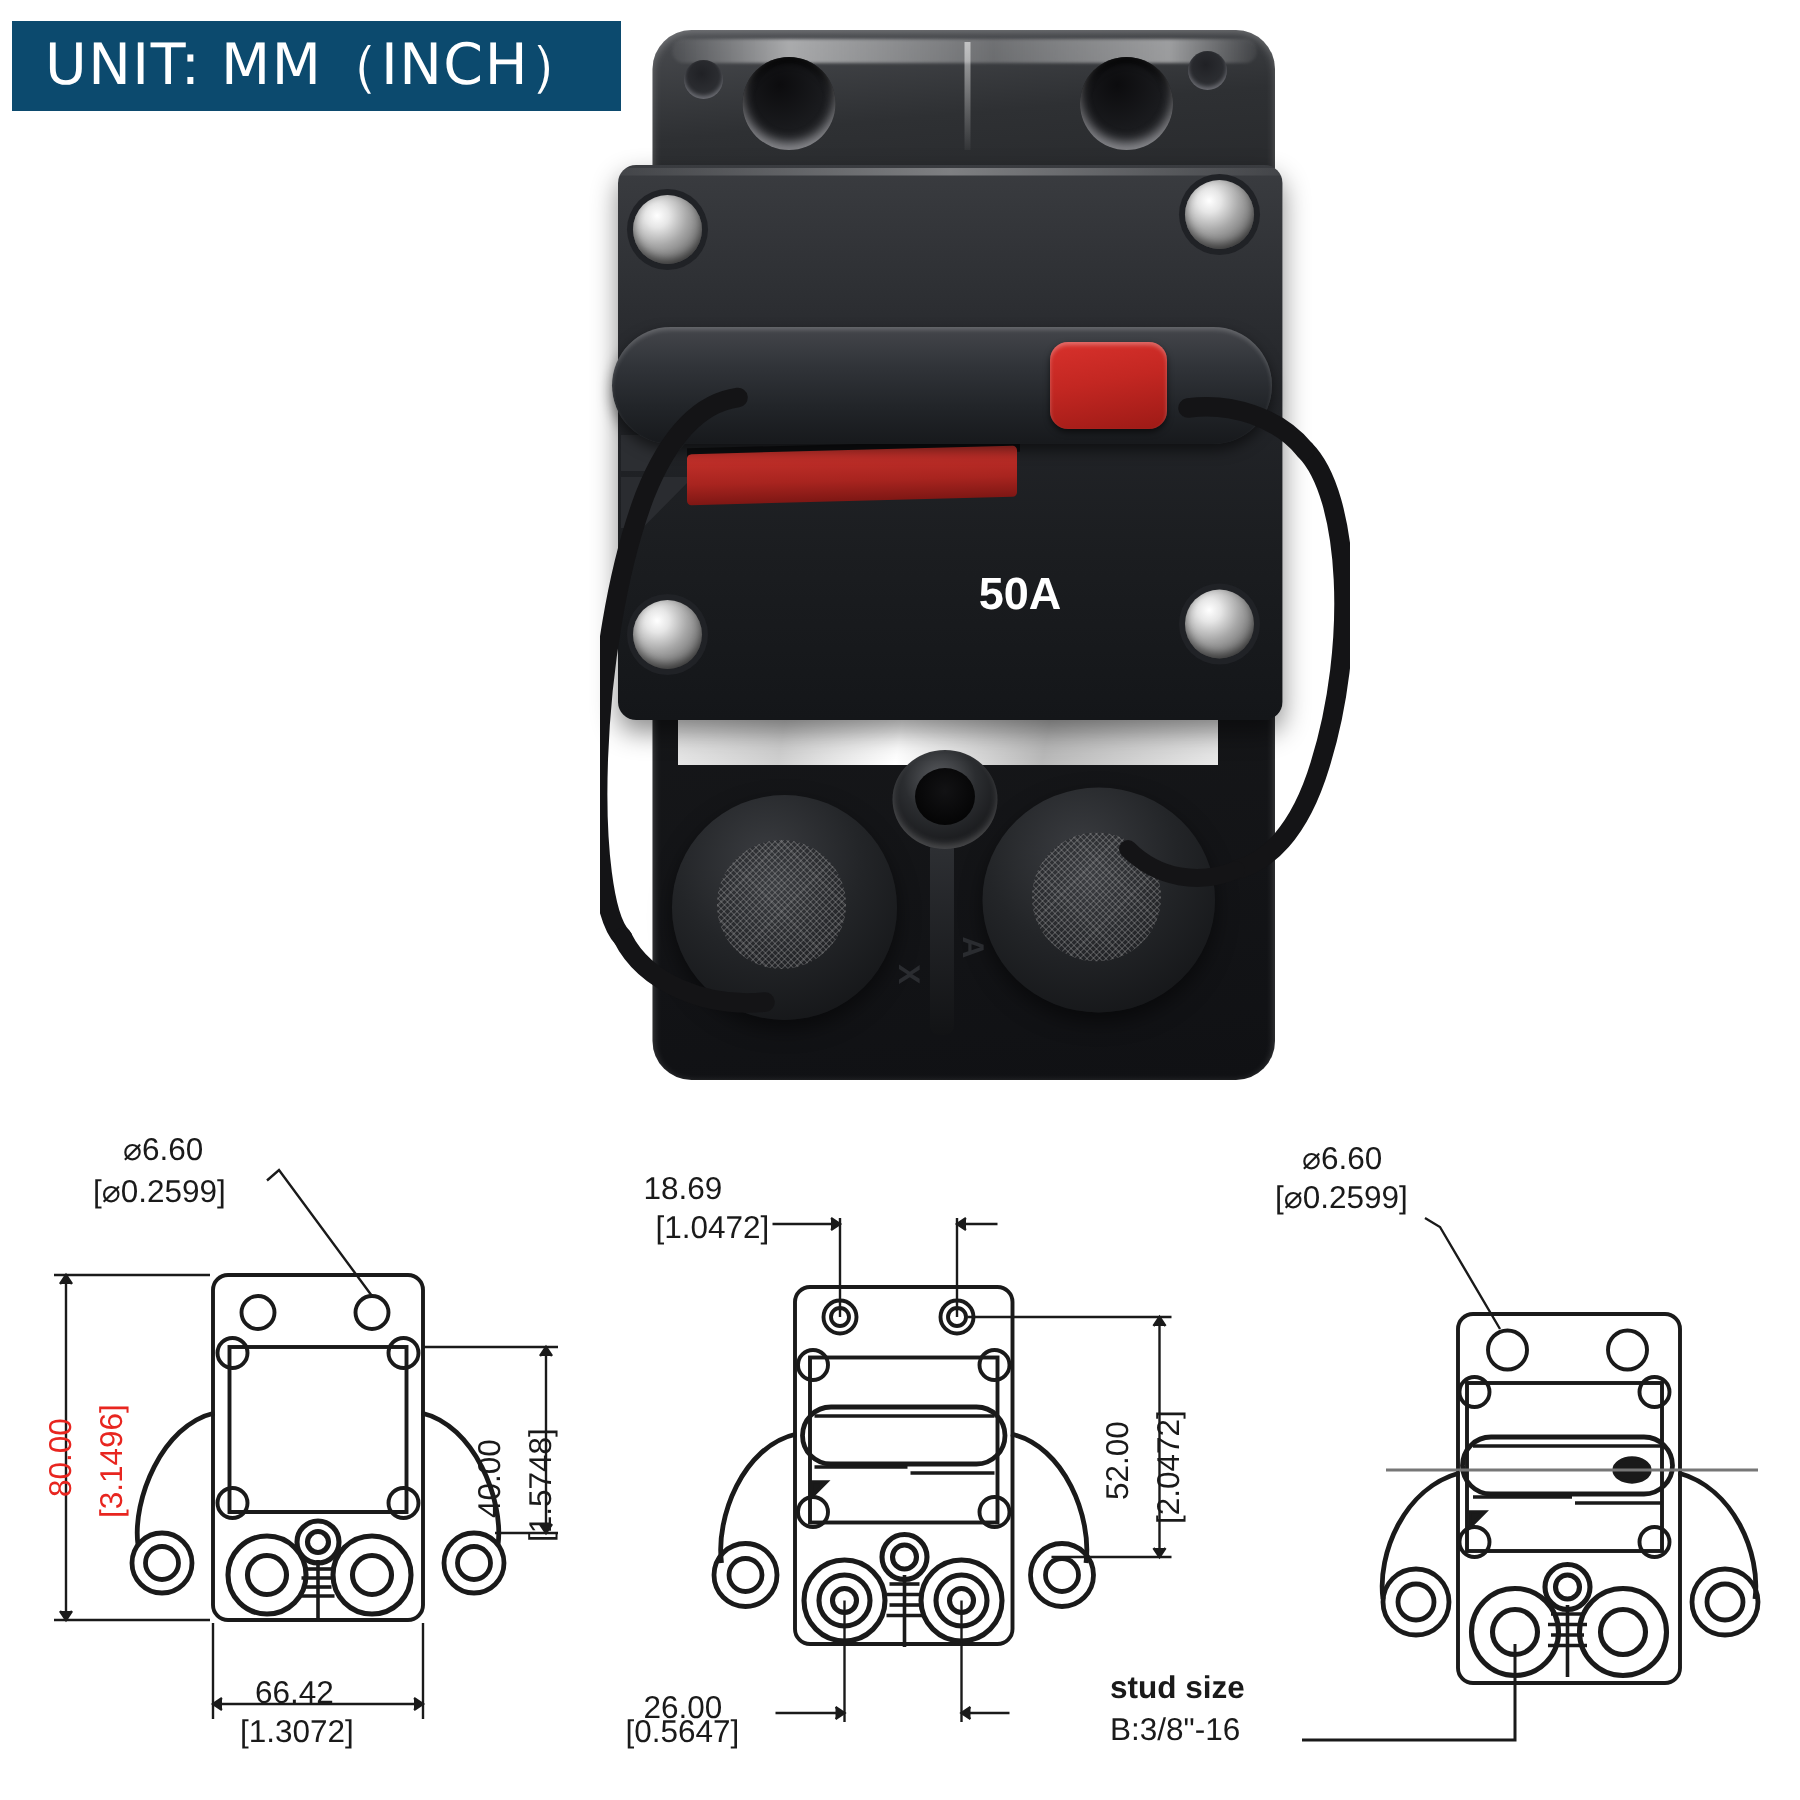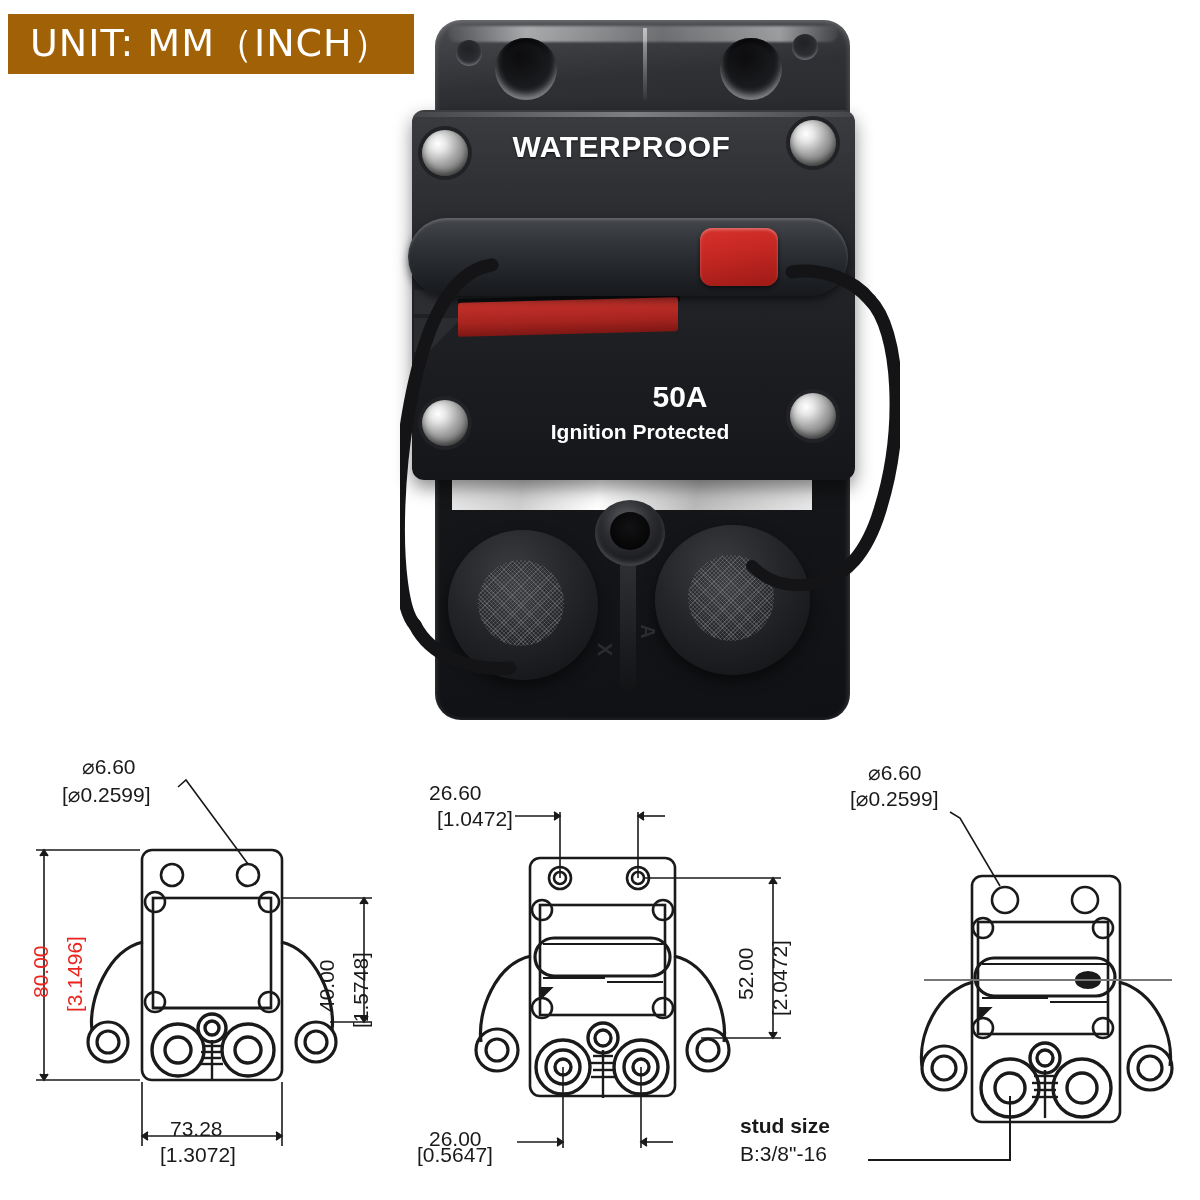--- a/index.html
+++ b/index.html
@@ -14,21 +14,21 @@
     background: #ffffff;
     overflow: hidden;
     font-family: "Liberation Sans", sans-serif;
   }
 
   
   #unit-badge {
     position: absolute;
     left: 8px;
     top: 14px;
-    background: #a16207;
+    background: #0c4a6e;
     color: #ffffff;
     font-size: 38px;
     letter-spacing: 1px;
     padding: 10px 22px 12px 22px;
     line-height: 1;
     white-space: nowrap;
     font-family: "DejaVu Sans", sans-serif;
   }
 
   
@@ -287,29 +287,27 @@
     <div class="ph" id="breaker-body"></div>
     <div class="ph" id="breaker-highlight"></div>
     <div class="ph" id="bevel-a"></div>
     <div class="ph" id="bevel-b"></div>
 
     <div class="ph screw" id="screw-tl"></div>
     <div class="ph screw" id="screw-tr"></div>
     <div class="ph screw" id="screw-bl"></div>
     <div class="ph screw" id="screw-br"></div>
 
-    <div class="ph" id="label-waterproof">WATERPROOF</div>
 
     <div class="ph" id="red-strip-shadow"></div>
     <div class="ph" id="red-strip"></div>
     <div class="ph" id="reset-lever"></div>
     <div class="ph" id="reset-button"></div>
 
     <div class="ph" id="label-amp">50A</div>
-    <div class="ph" id="label-ignition">Ignition Protected</div>
 
     <svg class="ph" id="cables" viewBox="0 0 500 740">
       <path d="M 15 625 C -10 600, -8 430, 30 330 C 48 285, 70 268, 92 265" fill="none" stroke="#141416" stroke-width="13" stroke-linecap="round"></path>
       <path d="M 15 625 C 30 655, 70 672, 110 668" fill="none" stroke="#141416" stroke-width="13" stroke-linecap="round"></path>
       <path d="M 470 300 C 500 330, 505 430, 480 510 C 466 556, 444 575, 424 580" fill="none" stroke="#141416" stroke-width="13" stroke-linecap="round"></path>
       <path d="M 470 300 C 452 278, 420 268, 392 272" fill="none" stroke="#141416" stroke-width="13" stroke-linecap="round"></path>
       <path d="M 424 580 C 400 590, 372 586, 352 566" fill="none" stroke="#141416" stroke-width="12" stroke-linecap="round"></path>
     </svg>
   </div>
 
@@ -389,21 +387,21 @@
 
     <div class="dim-text" style="left:82px; top:4px;">⌀6.60</div>
     <div class="dim-text" style="left:62px; top:32px;">[⌀0.2599]</div>
 
     <div class="dim-text red vert" style="left:28px;  top:248px;">80.00</div>
     <div class="dim-text red vert" style="left:62px;  top:262px;">[3.1496]</div>
 
     <div class="dim-text vert" style="left:314px; top:262px;">40.00</div>
     <div class="dim-text vert" style="left:348px; top:278px;">[1.5748]</div>
 
-    <div class="dim-text" style="left:170px; top:366px;">73.28</div>
+    <div class="dim-text" style="left:170px; top:366px;">66.42</div>
     <div class="dim-text" style="left:160px; top:392px;">[1.3072]</div>
   </div>
 
   <div class="drawing" id="drawing-mid">
     <svg width="400" height="450" viewBox="0 0 400 450">
       <g fill="none" stroke="#1a1a1a" stroke-width="2.6">
         <rect x="115" y="108" width="145" height="238" rx="10"></rect>
         <rect x="125" y="155" width="125" height="110"></rect>
         <circle cx="145" cy="128" r="11"></circle>
         <circle cx="223" cy="128" r="11"></circle>
@@ -472,21 +470,21 @@
       <g fill="none" stroke="#1a1a1a" stroke-width="1.6">
         <line x1="148" y1="317" x2="148" y2="398"></line>
         <line x1="226" y1="317" x2="226" y2="398"></line>
         <line x1="102" y1="392" x2="148" y2="392"></line>
         <line x1="226" y1="392" x2="258" y2="392"></line>
         <path d="M 142 388 L 148 392 L 142 396" fill="#1a1a1a"></path>
         <path d="M 232 388 L 226 392 L 232 396" fill="#1a1a1a"></path>
       </g>
     </svg>
 
-    <div class="dim-text" style="left:14px; top:30px;">26.60</div>
+    <div class="dim-text" style="left:14px; top:30px;">18.69</div>
     <div class="dim-text" style="left:22px;  top:56px;">[1.0472]</div>
 
     <div class="dim-text vert" style="left:318px; top:250px;">52.00</div>
     <div class="dim-text vert" style="left:352px; top:266px;">[2.0472]</div>
 
     <div class="dim-text" style="left:14px; top:364px;margin-top:12px;">26.00</div>
     <div class="dim-text" style="left:2px;  top:392px;">[0.5647]</div>
   </div>
 
   <div class="drawing" id="drawing-right">

